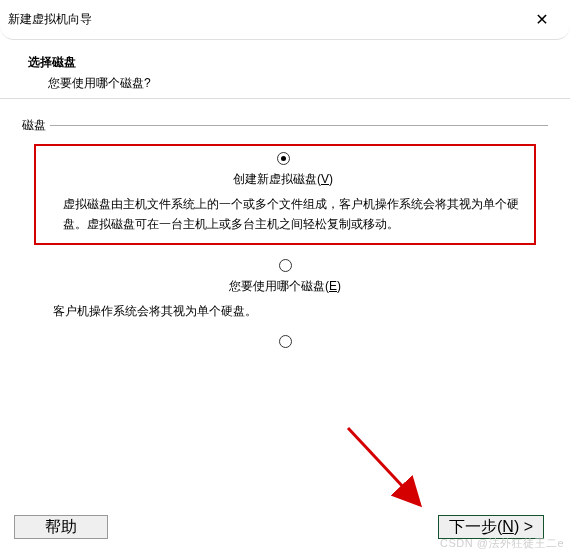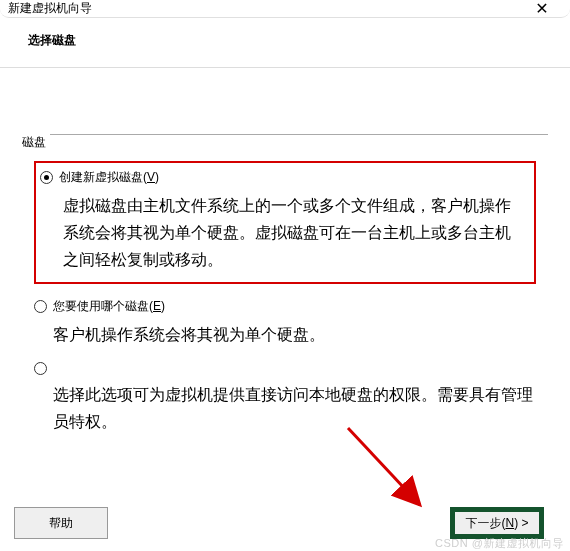--- a/index.html
+++ b/index.html
@@ -9,74 +9,74 @@
       background: #fff;
       width: 570px;
       height: 551px;
       position: relative;
       overflow: hidden;
     }
     .titlebar {
       display: flex;
       align-items: center;
       justify-content: space-between;
-      height: 18px;
+      height: 40px;
       padding: 0 8px;
       border-bottom: 1px solid #e0e0e0;
       border-radius: 14px;
     }
     .titlebar-title { font-size: 12px; color: #000; }
     .close-btn {
       width: 40px; height: 28px;
       display: flex; align-items: center; justify-content: center;
       font-size: 16px; cursor: pointer;
     }
     .header {
-      padding: 14px 28px 14px 28px;
+      padding: 14px 28px 6px 28px;
       border-bottom: 1px solid #ddd;
     }
     .header-title { font-weight: bold; font-size: 12px; margin-bottom: 4px; }
     .header-sub { font-size: 12px; padding-left: 20px; color: #000; }
     .content {
       padding: 18px 22px 10px 22px;
     }
     .fieldset-line {
       display: flex;
-      align-items: flex-start;
+      align-items: center;
       margin-bottom: 10px;
-      margin-top: 48px;
     }
     .fieldset-line .lbl { flex: 0 0 auto; padding-right: 4px; color: #000; }
     .fieldset-line .hr { flex: 1 1 auto; height: 1px; background: #aaa; }
     .options { padding: 0 12px; }
     .option { margin-bottom: 14px; }
     .option-head {
       display: flex;
       align-items: center;
       gap: 6px;
       margin-bottom: 6px;
+      flex-direction: column;
     }
     .radio {
       width: 13px; height: 13px;
       border: 1px solid #333;
       border-radius: 50%;
       display: inline-flex;
       align-items: center; justify-content: center;
       background: #fff;
       flex-shrink: 0;
     }
     .radio.selected::after {
       content: "";
       width: 5px; height: 5px;
       background: #000;
       border-radius: 50%;
     }
     .option-label { font-size: 12px; }
     .option-desc {
-      font-size: 16px;
+      font-size: 12px;
       line-height: 1.7;
       padding-left: 19px;
       color: #000;
     }
     .highlight-box {
       border: 2px solid #d40000;
       padding: 6px 8px 8px 8px;
       margin-bottom: 14px;
     }
     .highlight-box .option-head { margin-left: -4px; }
@@ -86,31 +86,31 @@
       bottom: 12px;
       left: 0; right: 0;
       padding: 0 14px;
       display: flex;
       align-items: center;
       gap: 6px;
     }
     .button-bar .spacer { flex: 1; }
     .btn {
       min-width: 94px;
-      height: 32px;
+      height: 24px;
       border: 1px solid #999;
       background: #efefef;
-      font-size: 12px;
+      font-size: 16px;
       display: inline-flex;
       align-items: center;
       justify-content: center;
       cursor: pointer;
       padding: 0 10px;
     }
-    .btn.primary { border: 5px solid #14532d; }
+    .btn.primary { border: 1px solid #14532d; }
     .arrow {
       position: absolute;
       left: 340px;
       top: 420px;
       pointer-events: none;
     }
     .watermark {
       position: absolute;
       right: 6px;
       bottom: 0px;
@@ -124,20 +124,21 @@
 
 <div class="titlebar">
   <span class="titlebar-title">新建虚拟机向导</span>
   <div class="close-btn">
     <span>✕</span>
   </div>
 </div>
 
 <div class="header">
   <div class="header-title">选择磁盘</div>
+  <div class="header-sub">您要使用哪个磁盘?</div>
 </div>
 
 <div class="content">
   <div class="fieldset-line">
     <span class="lbl">磁盘</span>
     <span class="hr"></span>
   </div>
 
   <div class="options">
 
@@ -154,21 +155,20 @@
         <span class="radio"></span>
         <span class="option-label"><span>您要使用哪个磁盘(</span><span class="underline">E</span><span>)</span></span>
       </div>
       <div class="option-desc">客户机操作系统会将其视为单个硬盘。</div>
     </div>
 
     <div class="option">
       <div class="option-head">
         <span class="radio"></span>
       </div>
-      <div class="option-desc">选择此选项可为虚拟机提供直接访问本地硬盘的权限。需要具有管理员特权。</div>
     </div>
 
   </div>
 </div>
 
 <svg class="arrow" width="110" height="110">
   <defs>
     <marker id="ah" markerWidth="12" markerHeight="12" refX="9" refY="5" orient="auto">
       <path d="M0,0 L10,5 L0,10 Z" fill="#d40000"></path>
     </marker>
@@ -180,13 +180,13 @@
   <div class="btn">帮助</div>
   <div class="spacer"></div>
   <div class="btn primary">
       <span>下一步(</span>
       <span class="underline">N</span>
       <span>) &gt;</span>
     </div>
   <div style="width:6px"></div>
 </div>
 
-<div class="watermark">CSDN @新建虚拟机向导</div>
+<div class="watermark">CSDN @法外狂徒王二e</div>
 
 </body></html>

